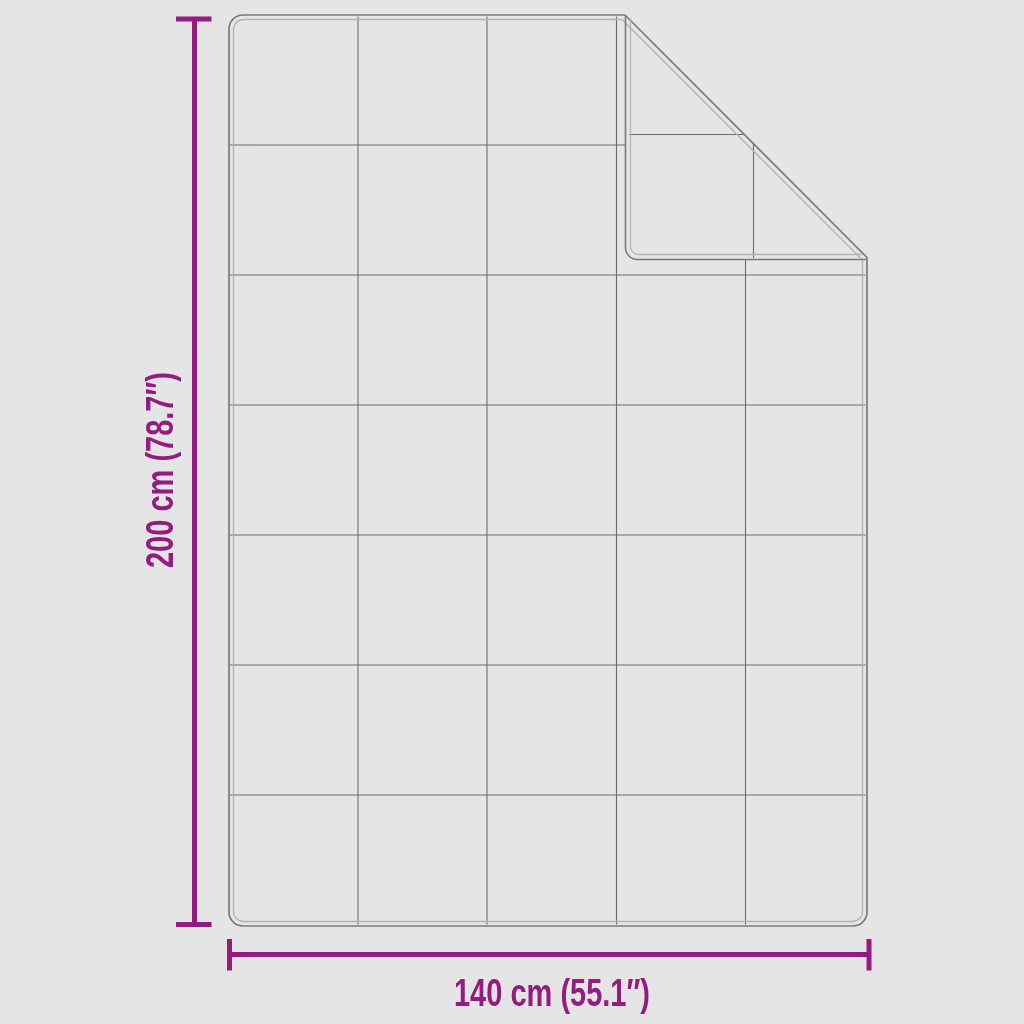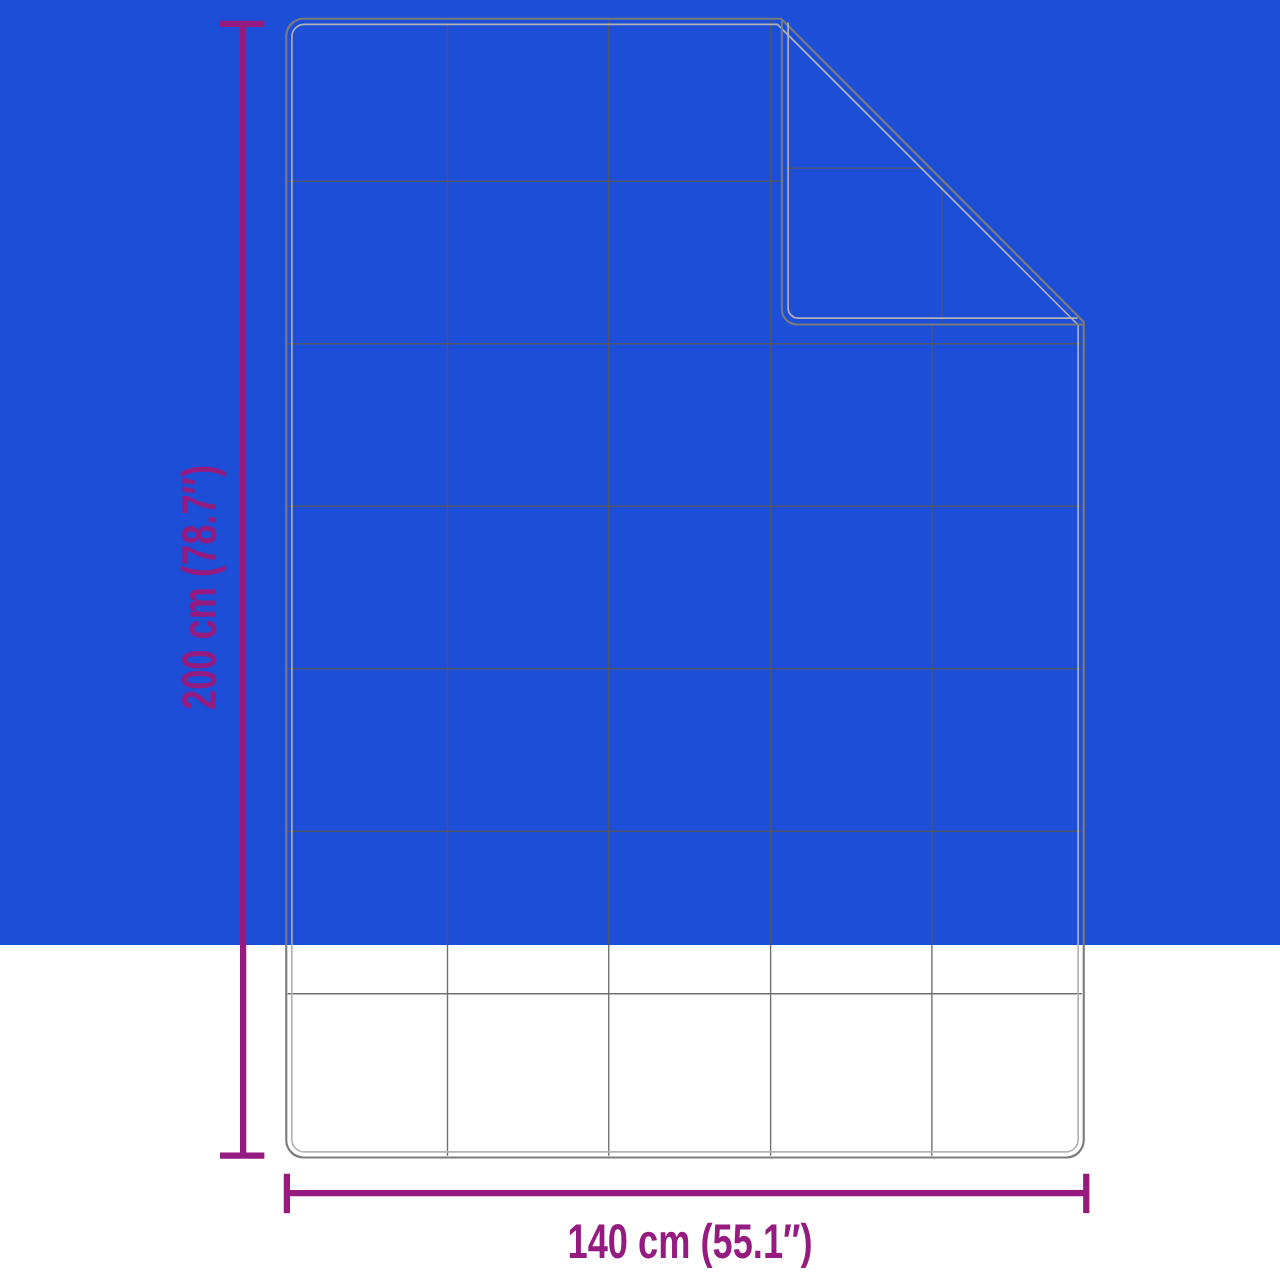--- a/index.html
+++ b/index.html
@@ -7,22 +7,22 @@
     padding: 0;
     background: #ffffff;
     width: 1024px;
     height: 1024px;
     overflow: hidden;
     font-family: "Liberation Sans", sans-serif;
   }
   .stage {
     position: relative;
     width: 1024px;
-    height: 756px;
-    background: #1d4ed8;
+    height: 1024px;
+    background: #e5e5e5;
   }
   svg { display: block; }
   text {
     font-family: "Liberation Sans", sans-serif;
     font-weight: 700;
   }
 </style>
 </head>
 <body>
 

